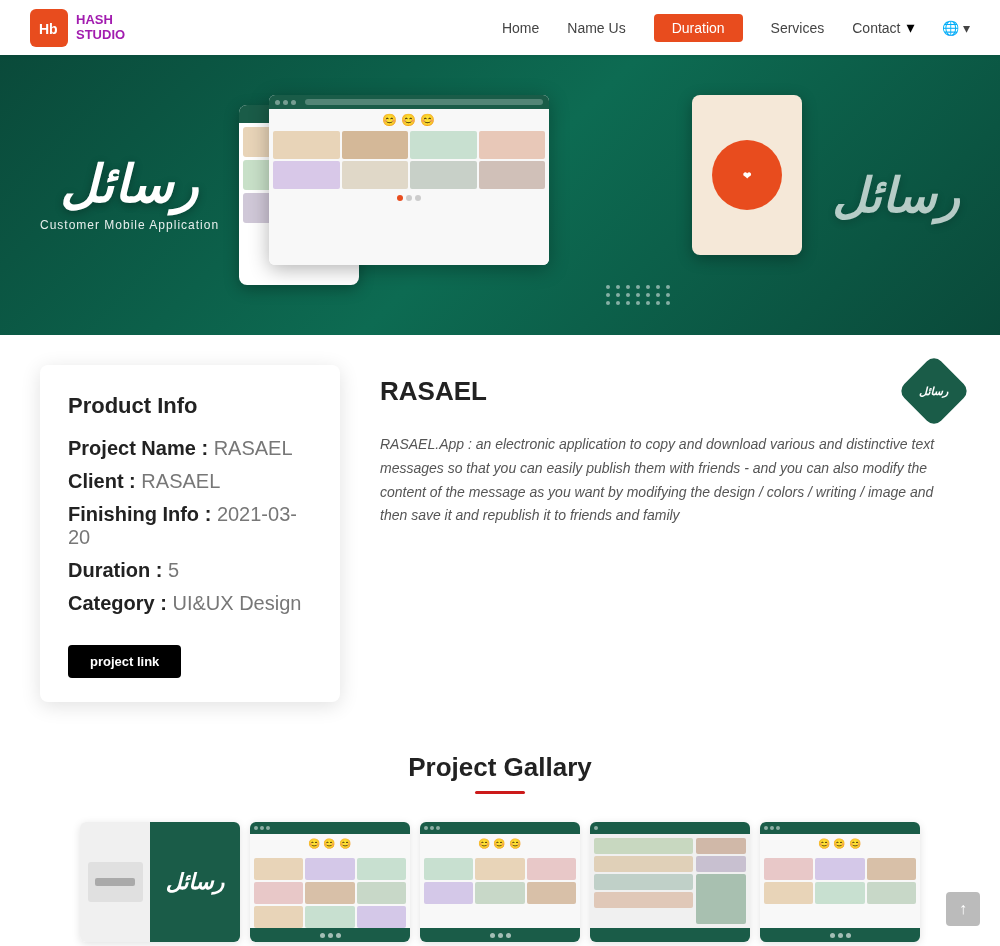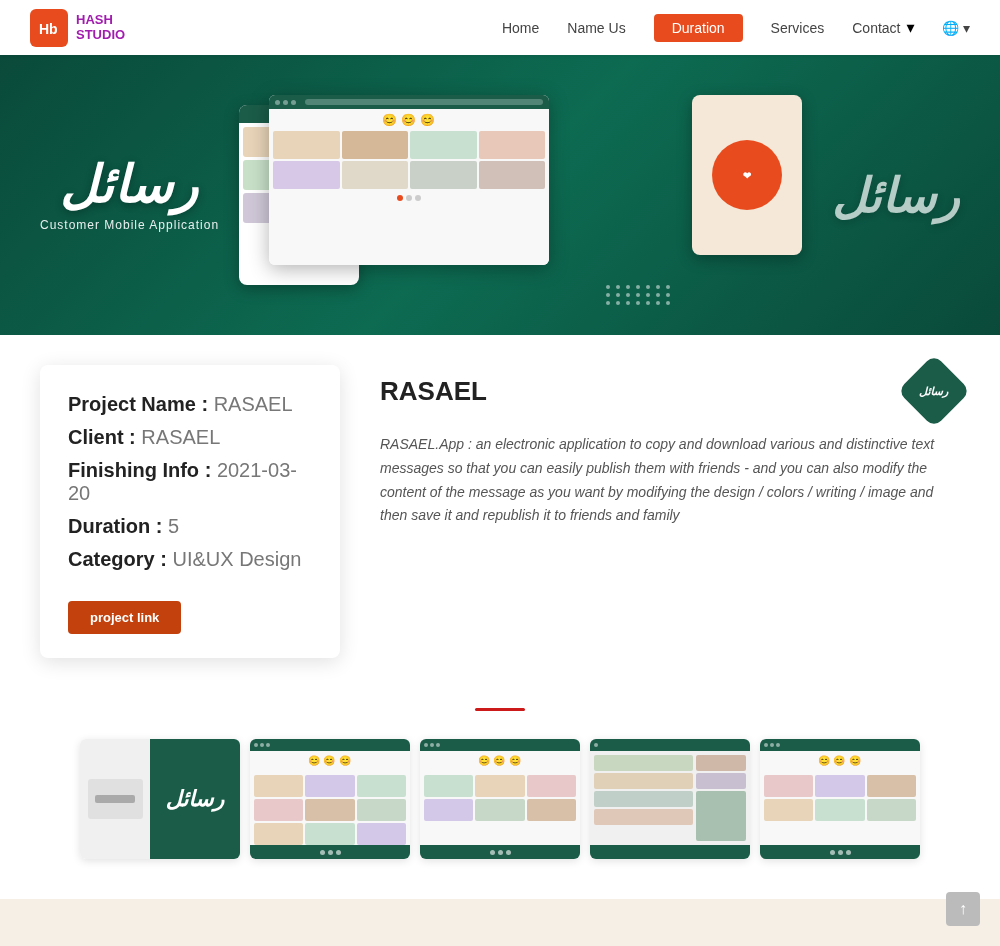--- a/index.html
+++ b/index.html
@@ -217,21 +217,21 @@
       font-weight: 700;
     }
     .product-field span {
       color: #777;
       font-weight: 400;
     }
     .btn-project-link {
       display: inline-block;
       margin-top: 20px;
       padding: 9px 22px;
-      background: #c2410c;
+      background: #000000;
       color: #fff;
       border-radius: 4px;
       font-size: 13px;
       font-weight: 600;
       text-decoration: none;
       border: none;
       cursor: pointer;
     }
 
     
@@ -518,20 +518,21 @@
             <div class="hero-dot"></div>
         </div>
       </div>
       <div class="hero-right">رسائل</div>
     </div>
   </div>
 </div>
 
 <div class="product-section">
   <div class="product-card">
+    <h2>Product Info</h2>
     <div class="product-field">
       <strong>Project Name :</strong>
       <span>RASAEL</span>
     </div>
     <div class="product-field">
       <strong>Client :</strong>
       <span>RASAEL</span>
     </div>
     <div class="product-field">
       <strong>Finishing Info :</strong>
@@ -553,20 +554,21 @@
       <div class="project-title">RASAEL</div>
       <div class="project-badge">
         <div class="project-badge-inner">رسائل</div>
       </div>
     </div>
     <p class="project-desc-text">RASAEL.App : an electronic application to copy and download various and distinctive text messages so that you can easily publish them with friends - and you can also modify the content of the message as you want by modifying the design / colors / writing / image and then save it and republish it to friends and family</p>
   </div>
 </div>
 
 <div class="gallery-section">
+  <h2 class="gallery-title">Project Gallary</h2>
   <div class="gallery-underline"></div>
   <div class="gallery-grid">
 
     <div class="gallery-item gallery-item-1">
       <div class="gi-left">
         <div style="background:#e0e0e0;width:55px;height:40px;border-radius:3px;display:flex;align-items:center;justify-content:center;">
           <div style="background:#aaa;height:8px;width:40px;border-radius:2px;"></div>
         </div>
       </div>
       <div class="gi-right">رسائل</div>

